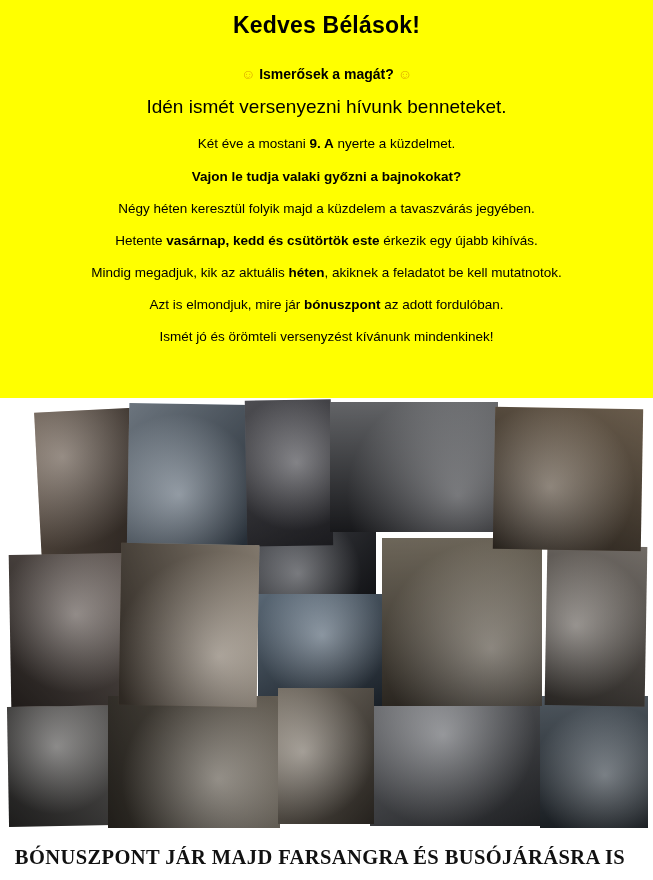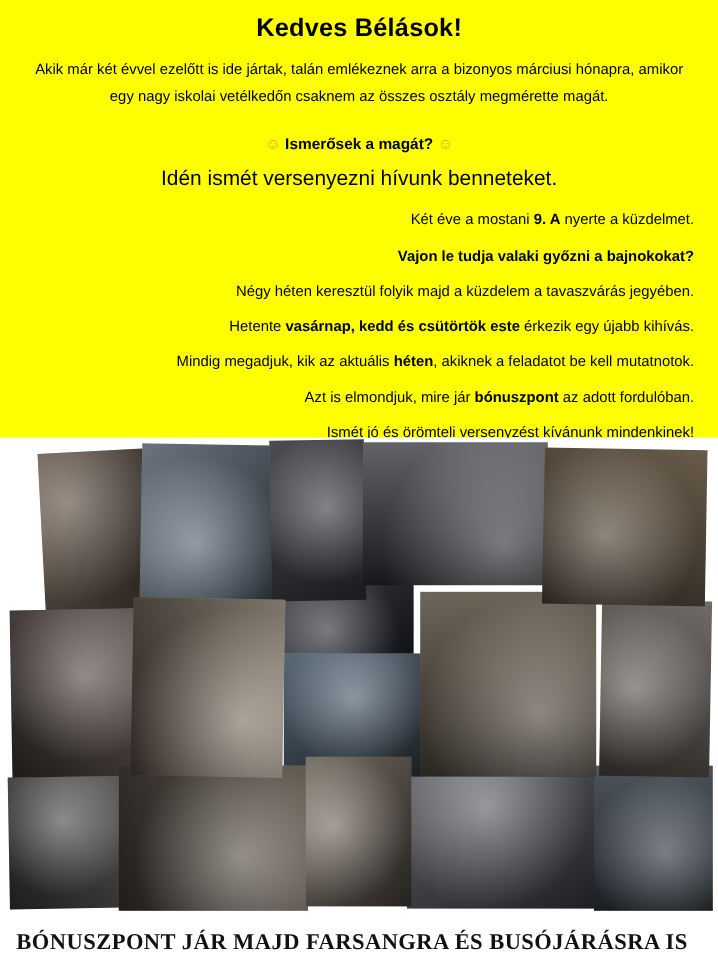--- a/index.html
+++ b/index.html
@@ -38,21 +38,20 @@
     font-size: 13.5px;
     line-height: 25px;
     margin: 0 0 6px 0;
     padding: 0 4px;
   }
   .ann-line {
     font-size: 13.5px;
     line-height: 21px;
     margin: 0;
     padding: 0;
-    text-align: right;
   }
   .sp-1 { height: 14px; }
   .sp-2 { height: 10px; }
   .sp-3 { height: 13px; }
   .sp-4 { height: 12px; }
   .sp-5 { height: 11px; }
   .sp-6 { height: 11px; }
   .sp-7 { height: 11px; }
   .sp-8 { height: 11px; }
   .sp-9 { height: 11px; }
@@ -116,21 +115,20 @@
     white-space: nowrap;
   }
 </style>
 </head>
 <body>
 
 <div class="announcement">
 
   <div class="ann-title">Kedves Bélások!</div>
 
-  <div class="ann-intro">Akik már két évvel ezelőtt is ide jártak, talán emlékeznek arra a bizonyos márciusi hónapra, amikor egy nagy iskolai vetélkedőn csaknem az összes osztály megmérette magát.</div>
 
   <div class="sp-1"></div>
 
   <div class="ann-emoji-line">
     <span class="emoji">☺</span>
     <span>Ismerősek a magát?</span>
     <span class="emoji">☺</span>
   </div>
 
   <div class="sp-2"></div>

